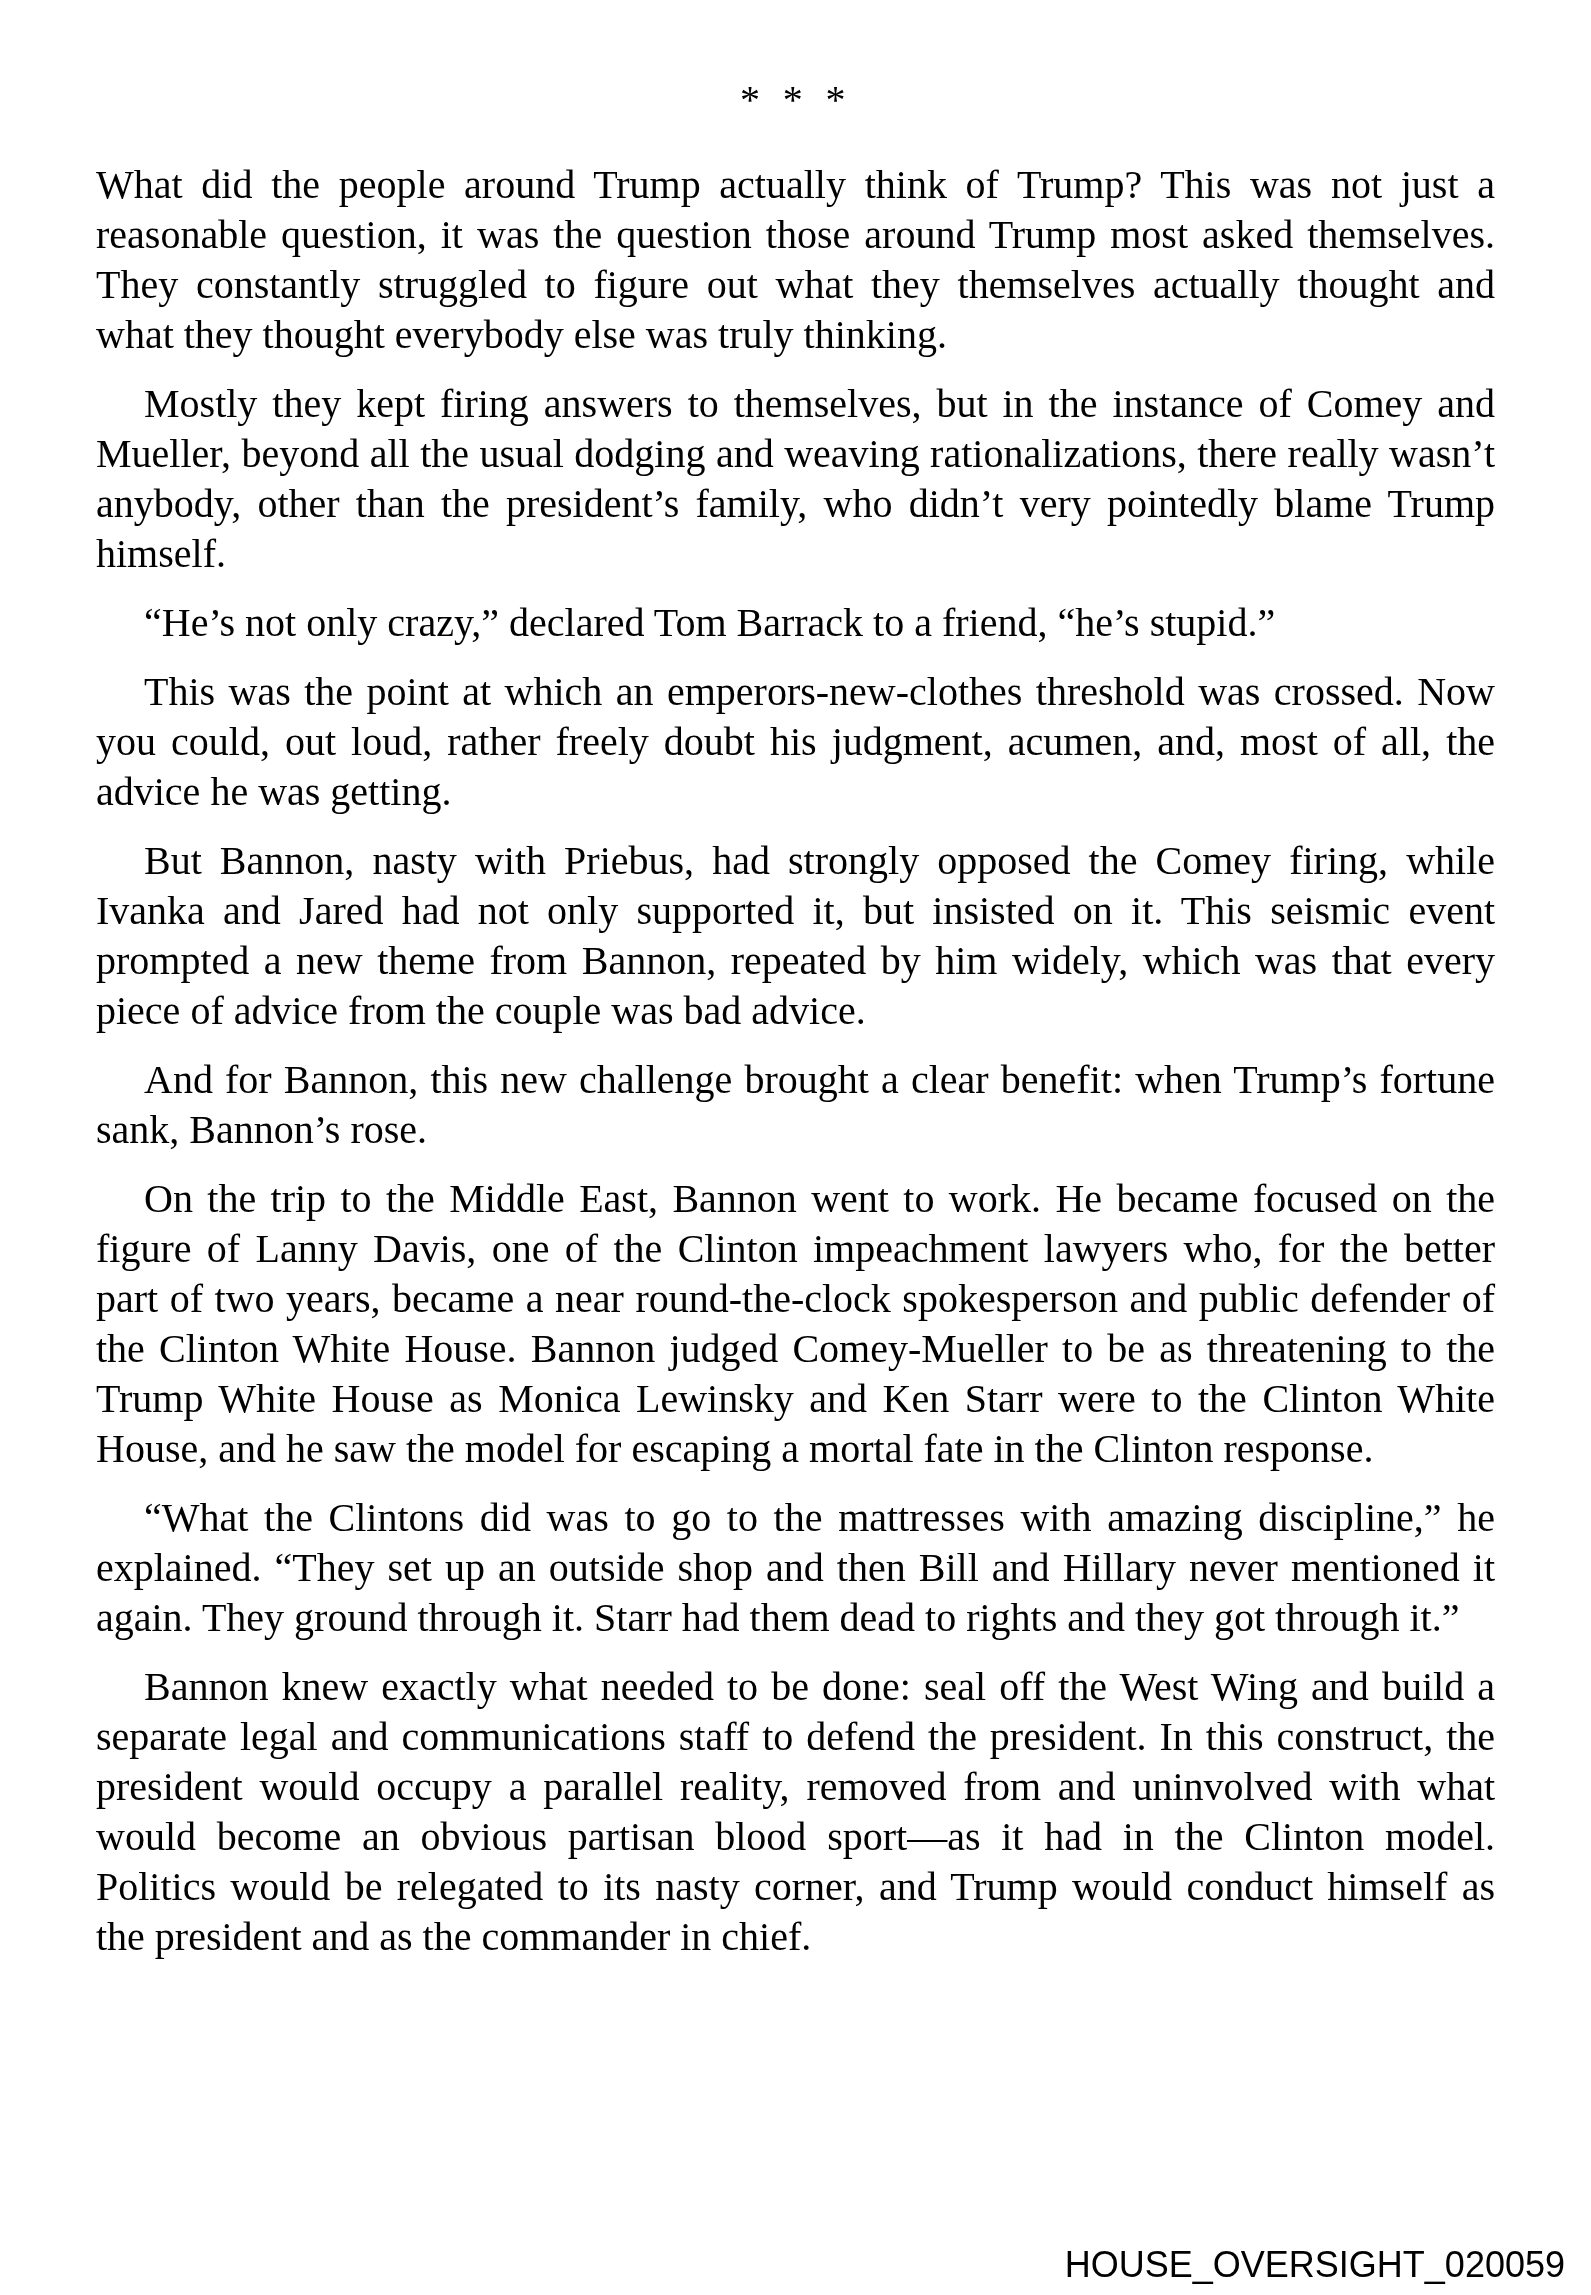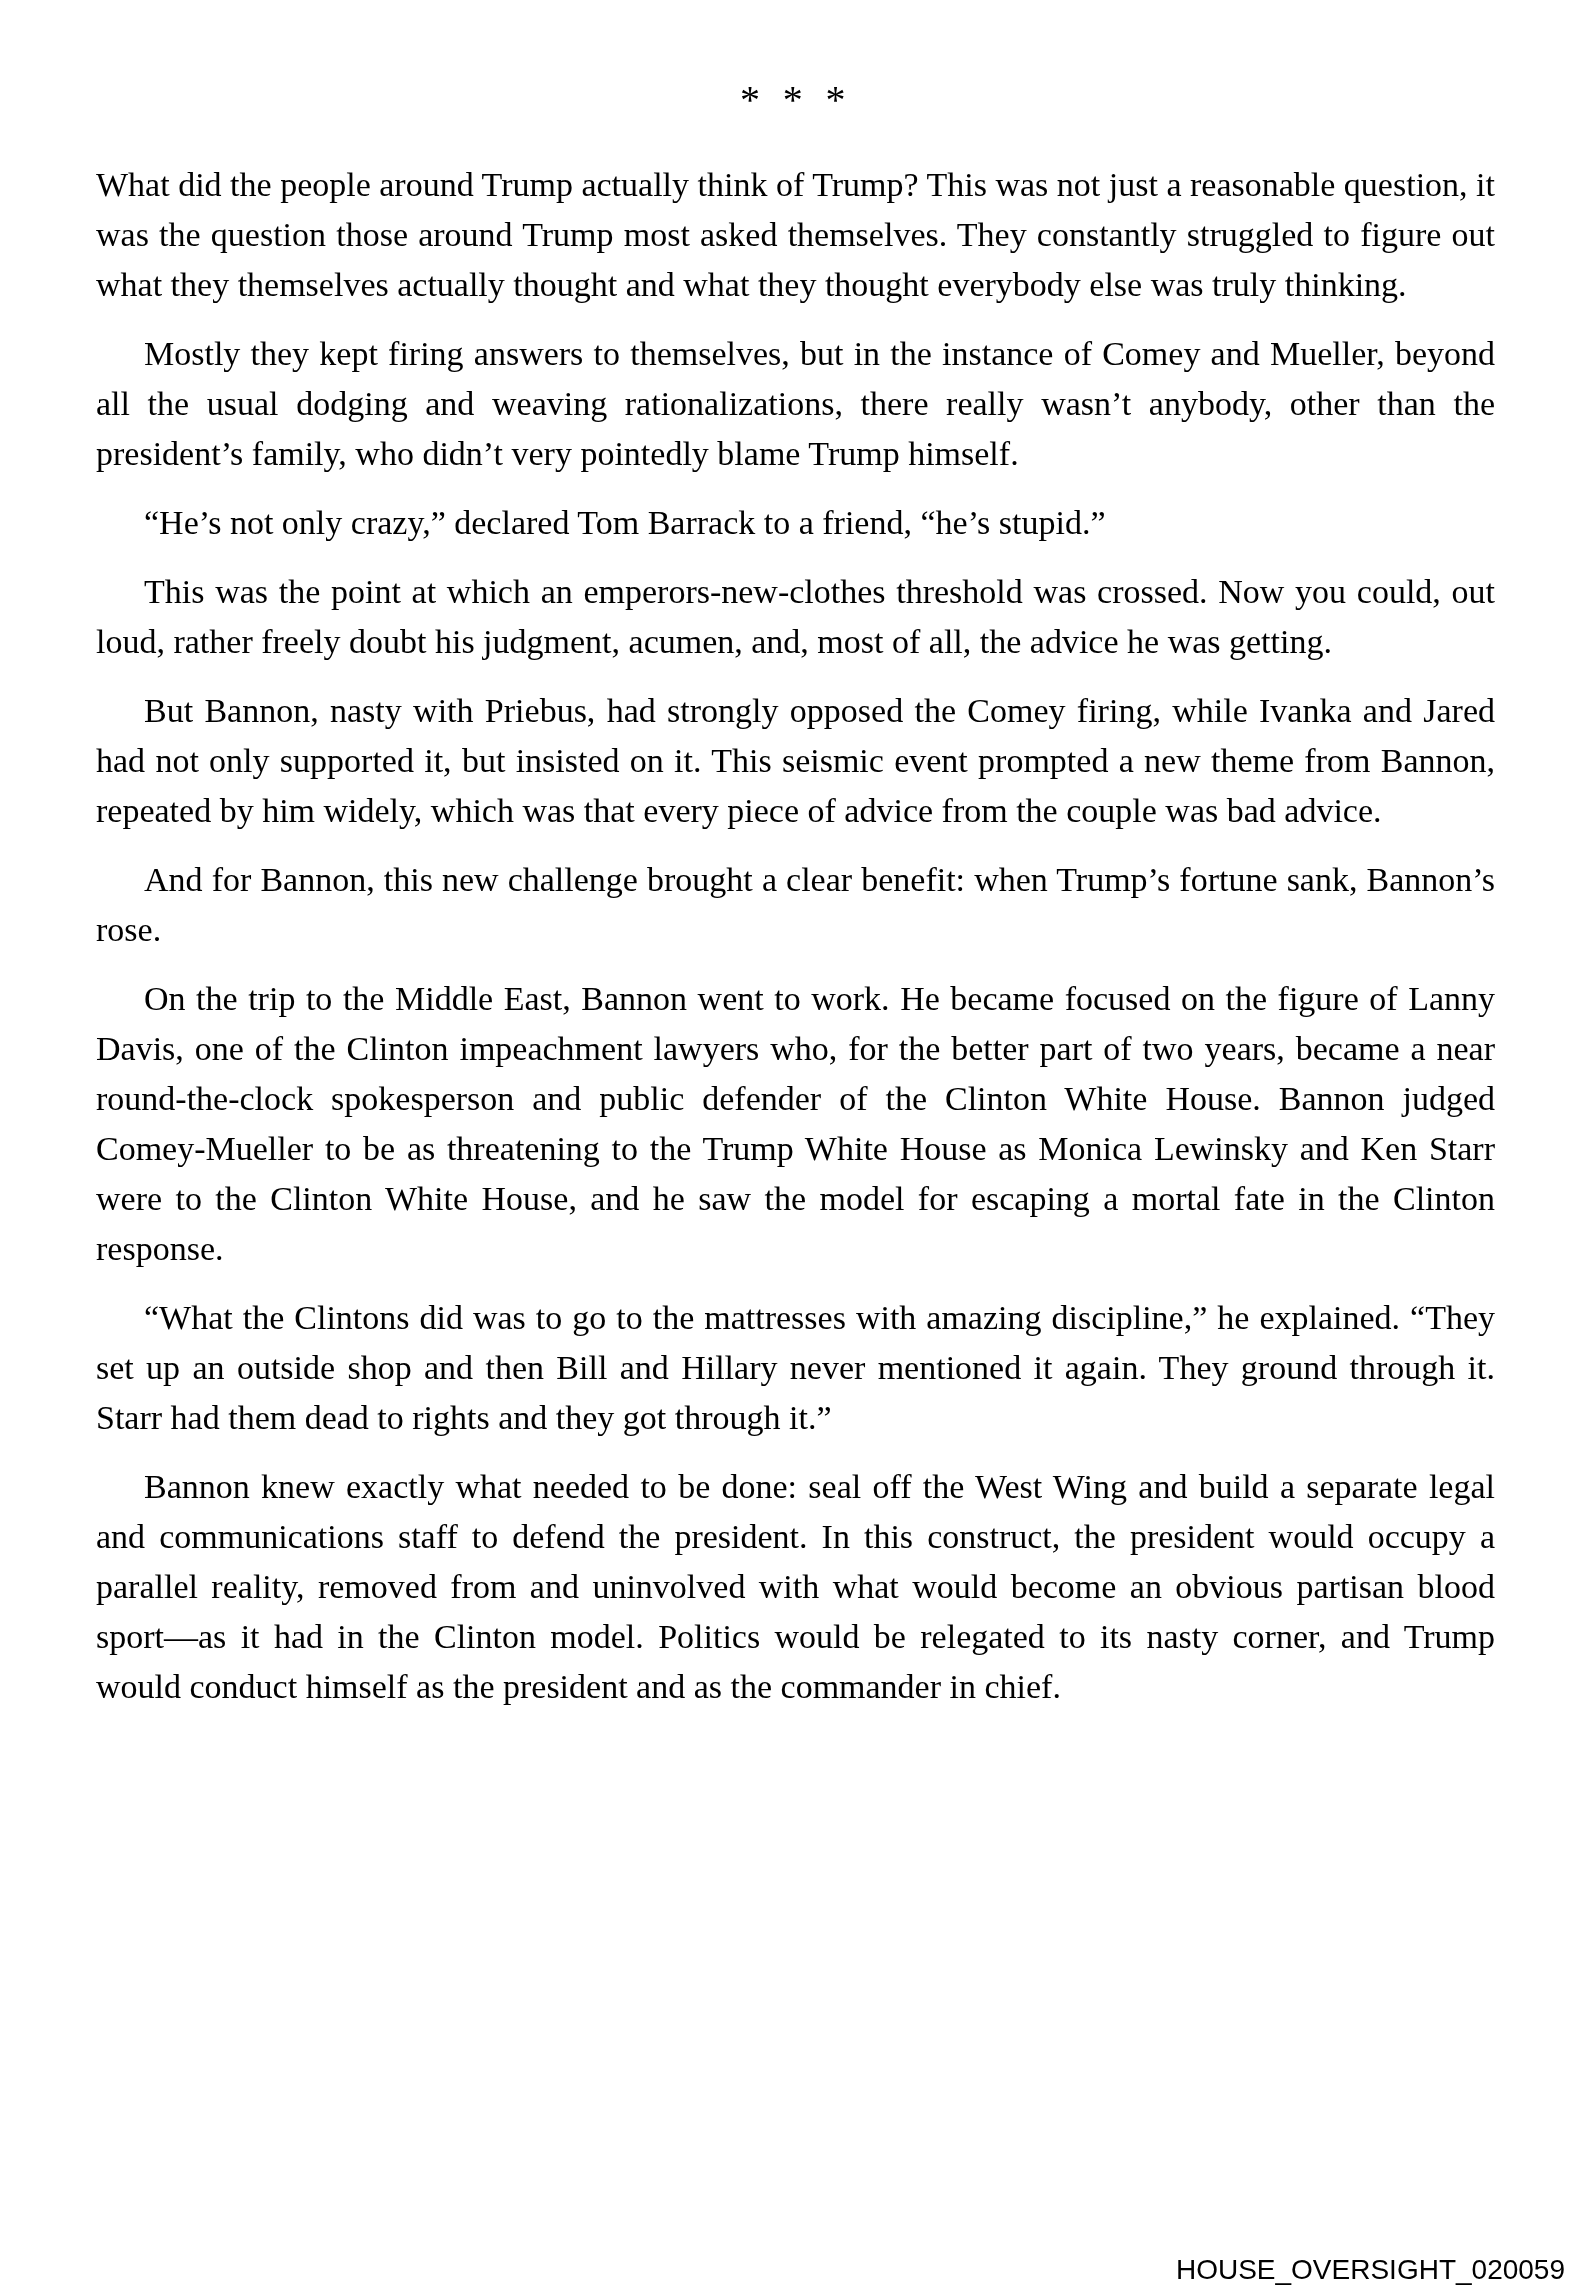--- a/index.html
+++ b/index.html
@@ -23,38 +23,38 @@
     font-size: 40px;
     letter-spacing: 6.4px;
     color: #000000;
   }
   .body-text {
     position: absolute;
     top: 160px;
     left: 96px;
     width: 1399px;
     font-family: "Liberation Serif", "DejaVu Serif", serif;
-    font-size: 34px;
+    font-size: 40px;
     line-height: 50px;
     text-align: justify;
     color: #000000;
   }
   .body-text p {
     text-indent: 48px;
     margin: 0 0 19px 0;
   }
   .body-text p.no-indent {
     text-indent: 0;
   }
   .footer-id {
     position: absolute;
     right: 27px;
     bottom: 9px;
     font-family: "Liberation Sans", "DejaVu Sans", sans-serif;
-    font-size: 28px;
+    font-size: 36px;
     color: #000000;
     white-space: nowrap;
   }
 </style>
 </head>
 <body>
 
 <div class="page">
 
   <div class="separator">* * *</div>

